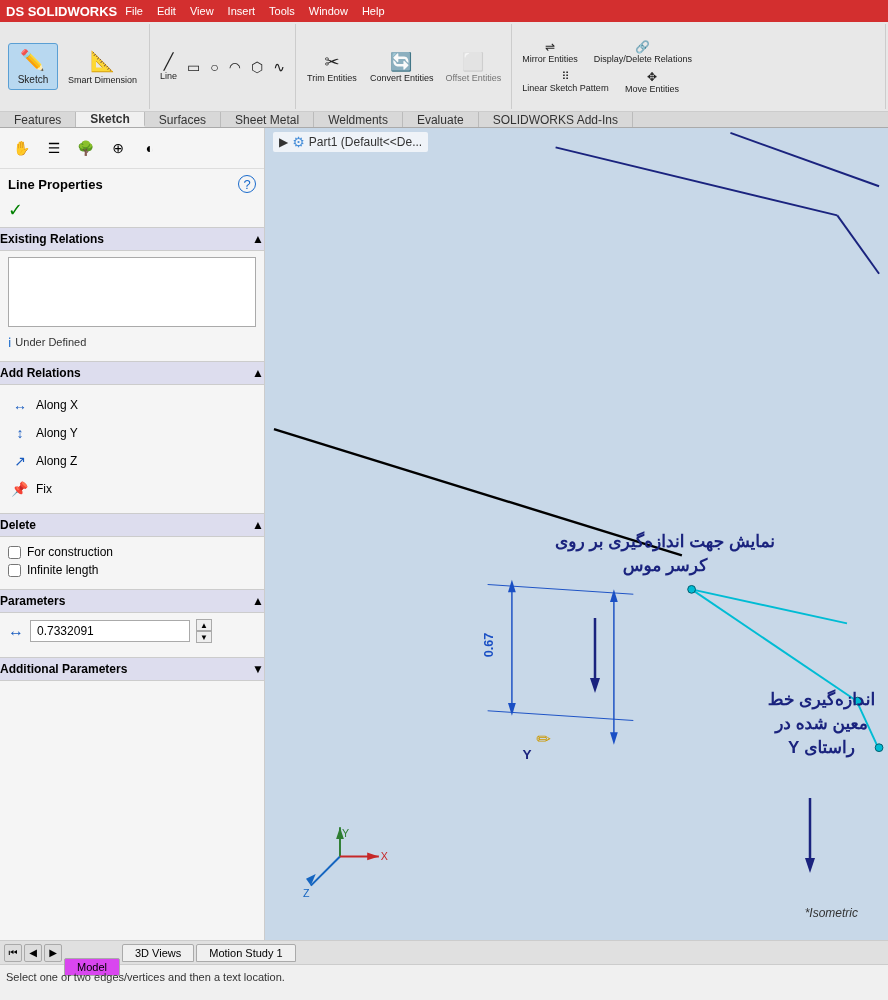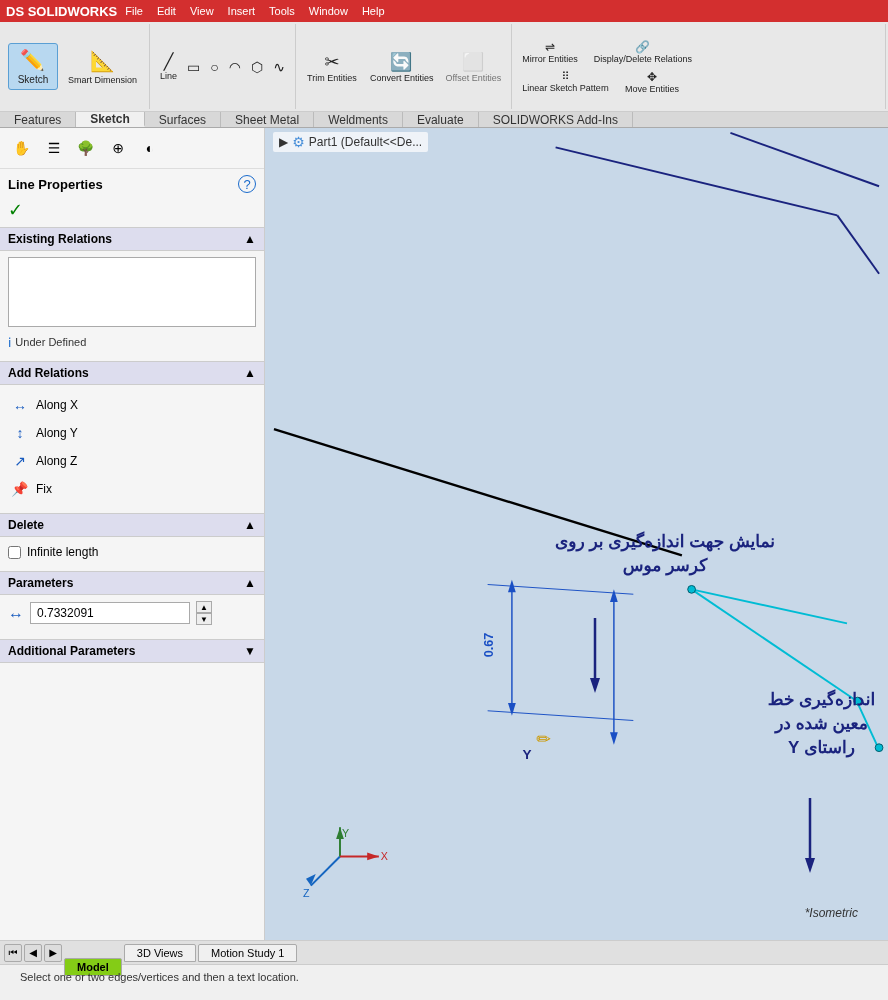--- a/index.html
+++ b/index.html
@@ -31,21 +31,21 @@
     #left-panel { width: 265px; background: #f5f5f5; border-right: 1px solid #ccc; overflow-y: auto; display: flex; flex-direction: column; }
     #panel-header { display: flex; align-items: center; padding: 6px 8px; border-bottom: 1px solid #ddd; gap: 4px; }
     .panel-icon-btn { width: 28px; height: 28px; display: flex; align-items: center; justify-content: center; border-radius: 3px; cursor: pointer; font-size: 14px; }
 
     #line-properties { padding: 6px 8px; }
     .lp-header { display: flex; align-items: center; justify-content: space-between; margin-bottom: 6px; }
     .lp-title { font-weight: bold; font-size: 13px; }
     .check-green { color: green; font-size: 18px; cursor: pointer; display: inline-block; }
 
     .section { margin-bottom: 4px; }
-    .section-header { display: flex; align-items: center; justify-content: space-between; background: #dde; padding: 4px 8px; font-weight: bold; font-size: 12px; cursor: pointer; border-top: 1px solid #ccc; border-bottom: 1px solid #ccc; }
+    .section-header { display: flex; align-items: center; justify-content: space-between; background: #dde; padding: 4px 0; font-weight: bold; font-size: 12px; cursor: pointer; border-top: 1px solid #ccc; border-bottom: 1px solid #ccc; }
     .section-content { padding: 6px 8px; }
 
     .relation-box { border: 1px solid #aaa; background: white; min-height: 70px; width: 100%; margin-bottom: 6px; }
     .under-defined { display: flex; align-items: center; gap: 4px; font-size: 11px; color: #333; margin-top: 4px; }
     .info-icon { color: #1a6bcc; font-size: 13px; }
 
     .relation-item { display: flex; align-items: center; gap: 6px; padding: 4px 2px; cursor: pointer; border-radius: 3px; font-size: 12px; }
     .relation-icon { width: 20px; height: 20px; display: flex; align-items: center; justify-content: center; font-size: 14px; color: #1a5cbf; }
 
     .options-content { padding: 6px 8px; }
@@ -65,24 +65,24 @@
 
     .annotation-text { position: absolute; font-size: 18px; font-weight: bold; color: #1a237e; text-align: center; direction: rtl; line-height: 1.4; }
 
     
     #view-label { position: absolute; bottom: 20px; right: 30px; font-size: 12px; color: #333; font-style: italic; }
 
     
     #bottom-tabs { height: 24px; background: #e0e0e0; border-top: 1px solid #ccc; display: flex; align-items: center; gap: 2px; padding: 0 4px; }
     .nav-btn { width: 18px; height: 18px; display: flex; align-items: center; justify-content: center; cursor: pointer; font-size: 10px; background: #ddd; border: 1px solid #aaa; border-radius: 2px; }
     .bottom-tab { padding: 2px 12px; font-size: 11px; cursor: pointer; border: 1px solid #aaa; background: #f0f0f0; border-radius: 2px 2px 0 0; }
-    .bottom-tab.active { background: #84cc16; font-weight: bold; margin-top: 28px; }
-
-    
-    #statusbar { height: 24px; background: #f0f0f0; border-top: 1px solid #ccc; display: flex; align-items: center; padding: 0 20px; font-size: 11px; color: #333; }
+    .bottom-tab.active { background: #d946ef; font-weight: normal; margin-top: 28px; }
+
+    
+    #statusbar { height: 24px; background: #f0f0f0; border-top: 1px solid #ccc; display: flex; align-items: center; padding: 0 6px; font-size: 11px; color: #333; }
 
     
     #sketch-svg { position: absolute; top: 0; left: 0; width: 100%; height: 100%; }
 
     .expand-icon { font-size: 12px; }
   </style>
 </head>
 <body>
 
 <div id="titlebar">
@@ -254,20 +254,24 @@
     </div>
 
     <div class="section">
       <div class="section-header">
         <span>Delete</span>
         <span class="expand-icon">▲</span>
       </div>
       <div class="options-content">
         <label class="checkbox-row">
           <input type="checkbox" style="">
+          <span>For construction</span>
+        </label>
+        <label class="checkbox-row">
+          <input type="checkbox" style="">
           <span>Infinite length</span>
         </label>
       </div>
     </div>
 
     <div class="section">
       <div class="section-header">
         <span>Parameters</span>
         <span class="expand-icon">▲</span>
       </div>

